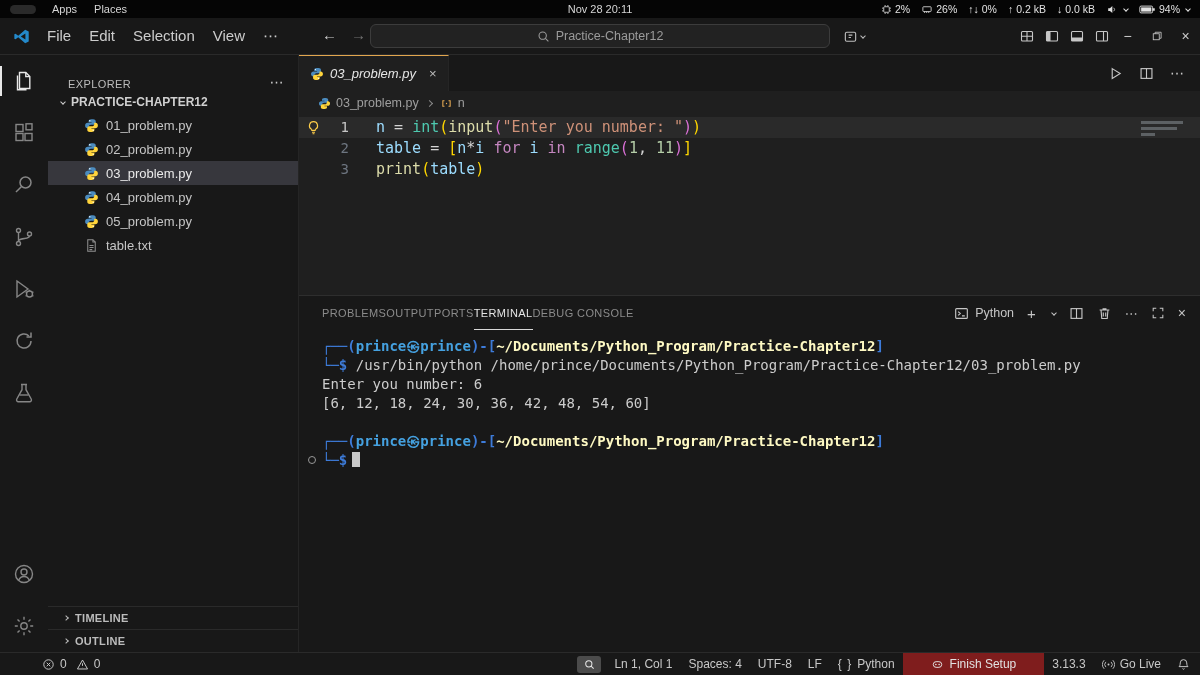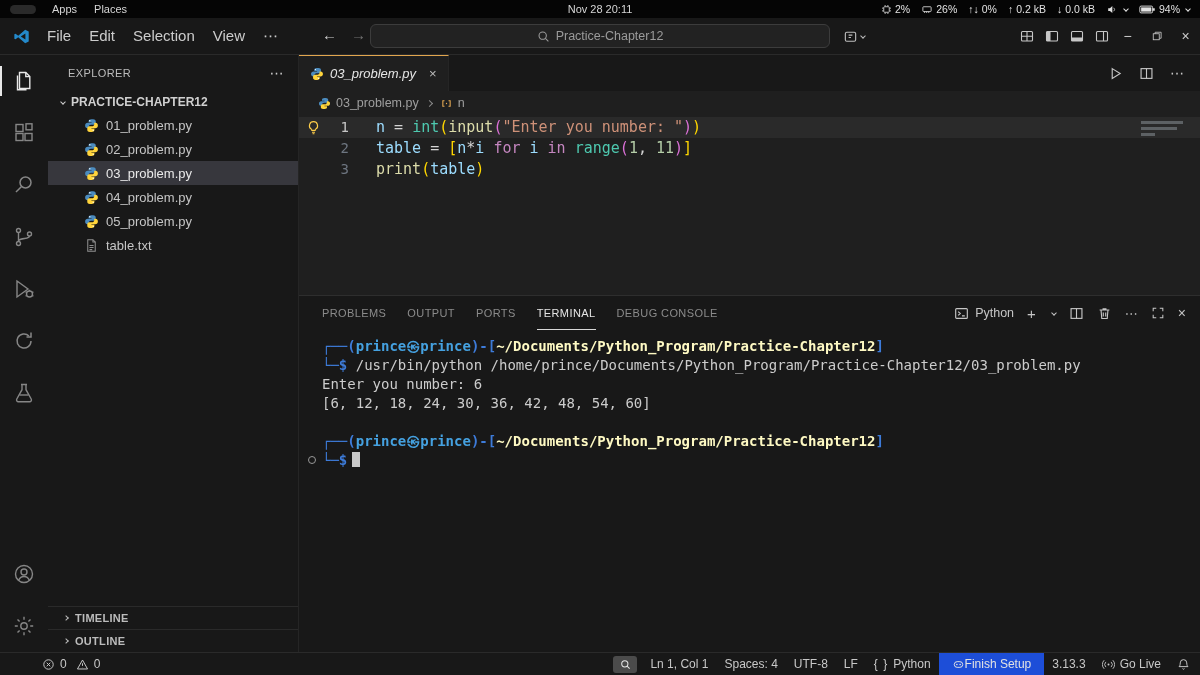--- a/index.html
+++ b/index.html
@@ -30,21 +30,21 @@
 .win-controls{position:absolute;right:0;top:0;height:100%;display:flex;align-items:center}
 .win-controls>span{width:29px;height:100%;display:flex;align-items:center;justify-content:center;font-size:14px;color:#ccc}
 
 .main{flex:1;display:flex;min-height:0}
 .activitybar{width:48px;background:#181818;display:flex;flex-direction:column;color:#868686}
 .ab-item{height:52px;display:flex;align-items:center;justify-content:center;position:relative}
 .ab-item.active{color:#e7e7e7}
 .ab-item.active::before{content:"";position:absolute;left:0;top:11px;bottom:11px;width:2px;background:#e7e7e7}
 .ab-spacer{flex:1}
 .sidebar{width:251px;background:#181818;display:flex;flex-direction:column;color:#ccc;border-right:1px solid #252525}
-.sb-head{height:35px;display:flex;align-items:center;padding:0 14px 0 20px;font-size:11px;letter-spacing:.4px;color:#bcbcbc}
+.sb-head{height:35px;display:flex;align-items:flex-end;padding:0 14px 0 20px;font-size:11px;letter-spacing:.4px;color:#bcbcbc}
 .sb-head .more{margin-left:auto;font-size:14px;color:#ccc}
 .tree-root{height:23px;display:flex;align-items:center;gap:6px;padding-left:10px;font-weight:700;font-size:12px;color:#d0d0d0}
 .file-row{height:24px;display:flex;align-items:center;gap:7px;padding-left:36px;font-size:13px;color:#c5c5c5}
 .file-row.sel{background:#37373d;color:#eaeaea}
 .sb-bottom{height:23px;display:flex;align-items:center;gap:7px;padding-left:13px;font-size:11px;font-weight:700;letter-spacing:.3px;color:#bcbcbc;border-top:1px solid #2a2a2a}
 
 .editorcol{flex:1;display:flex;flex-direction:column;min-width:0;background:#1f1f1f}
 .tabbar{height:36px;background:#181818;display:flex;align-items:stretch}
 .tab{display:flex;align-items:center;gap:6px;padding:0 11px;background:#1f1f1f;border-top:1.5px solid #e2a64e;border-right:1px solid #252525;font-size:13px;color:#e6e6e6}
 .tab-label{font-style:italic}
@@ -58,41 +58,41 @@
 .bulbslot{width:27px;display:flex;align-items:center;padding-left:7px;flex:none}
 .lnum{width:23px;text-align:right;color:#6e7681;flex:none;font-size:14px}
 .code-line.cur .lnum{color:#c6c6c6}
 .ltxt{padding-left:27px;white-space:pre}
 .tk-var{color:#9CDCFE}.tk-op{color:#d4d4d4}.tk-cls{color:#4EC9B0}.tk-fn{color:#DCDCAA}.tk-str{color:#CE9178}.tk-kw{color:#C586C0}.tk-num{color:#B5CEA8}.tk-b1{color:#FFD700}.tk-b2{color:#DA70D6}.tk-pun{color:#d4d4d4}
 .minimap{position:absolute;top:6px;right:13px;width:46px}
 .minimap i{display:block;height:3px;margin-bottom:3px;background:rgba(190,200,210,.35)}
 
 .panel{height:357px;background:#181818;border-top:1px solid #2e2e2e;display:flex;flex-direction:column}
 .panel-head{height:34px;display:flex;align-items:center;padding:0 14px 0 23px}
-.ptabs{display:flex;gap:21px;height:100%}
+.ptabs{display:flex;height:100%}
 .ptabs>span{display:flex;align-items:center;font-size:11px;letter-spacing:.4px;color:#8b8b8b;border-bottom:1px solid transparent}
 .ptabs>span.active{color:#e4e4e4;border-bottom-color:#d7d7d7}
 .pactions{margin-left:auto;display:flex;align-items:center;gap:13px;color:#c6c6c6;font-size:13px}
 .shell-item{display:flex;align-items:center;gap:6px;font-size:12.5px}
 .term{flex:1;padding:7px 0 0 23px;font-family:"DejaVu Sans Mono",monospace;font-size:14px;line-height:19px;color:#ccc}
 .tline{position:relative;white-space:pre;min-height:19px}
 .t-frame{color:#3D7BD9;font-weight:700}
 .t-user{color:#45A1E0;font-weight:700}
 .t-path{color:#fef9c3;font-weight:700}
 .t-dollar{color:#3D7BD9;font-weight:700}
 .t-cmd,.t-out{color:#ccc}
 .t-cursor{display:inline-block;width:8px;height:15px;background:#c9c9c9;vertical-align:-2px;margin-left:5px}
 .cmd-dec{position:absolute;left:-14px;top:5px;width:8px;height:8px;border:1px solid #979797;border-radius:50%}
 
 .statusbar{height:23px;background:#181818;border-top:1px solid #2a2a2a;display:flex;align-items:center;font-size:12px;color:#c8c8c8;padding:0 8px 0 42px}
 .sb-left{display:flex;align-items:center;gap:5px}
 .sb-right{margin-left:auto;display:flex;align-items:center;height:100%}
 .sb-it{display:flex;align-items:center;gap:5px;padding:0 8px;height:100%}
 .sb-zoom{background:#4b4b4b;border-radius:3px;width:24px;height:17px;display:flex;align-items:center;justify-content:center;margin-right:5px}
-.sb-finish{background:#1d4ed8;display:flex;align-items:center;padding:0 13px;height:100%;color:#e2e2e2}
+.sb-finish{background:#7f1d1d;display:flex;align-items:center;gap:6px;padding:0 28px;height:100%;color:#e2e2e2}
 .braces{letter-spacing:1px}
 </style>
 </head>
 <body>
 
 <div class="screen">
 
   <div class="sysbar">
     <span class="pill"></span>
     <span class="sys-item">Apps</span>

